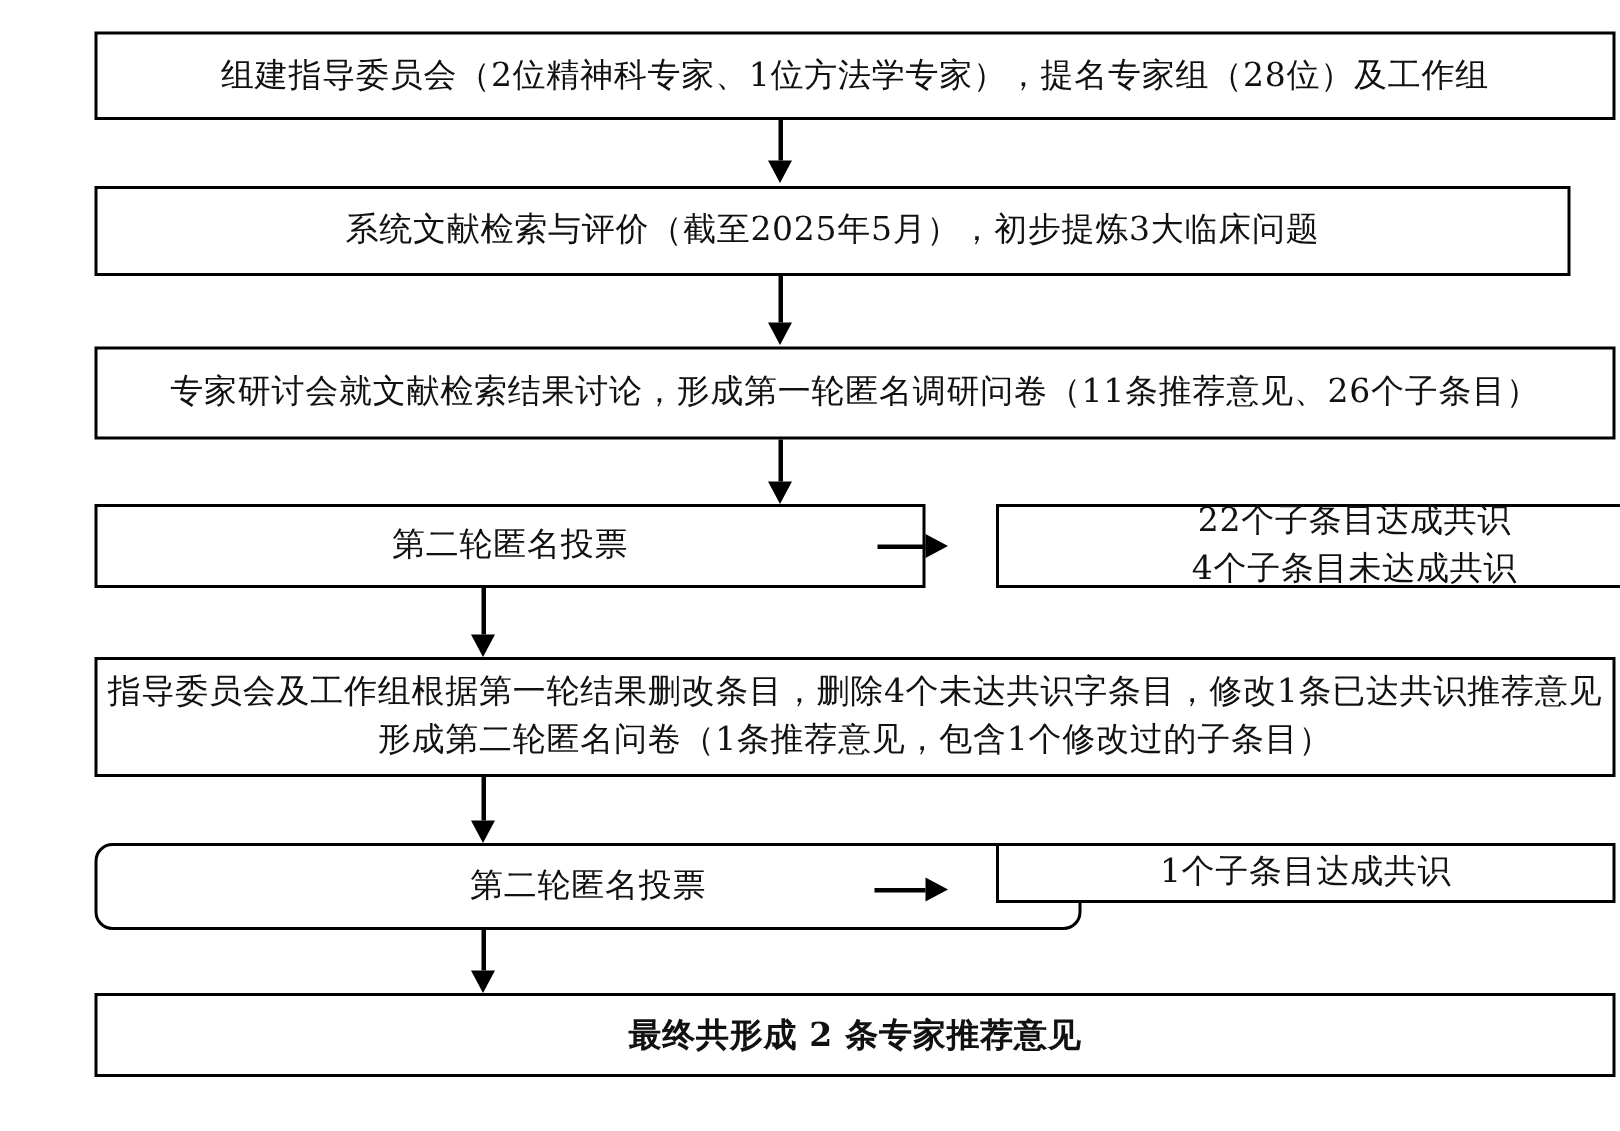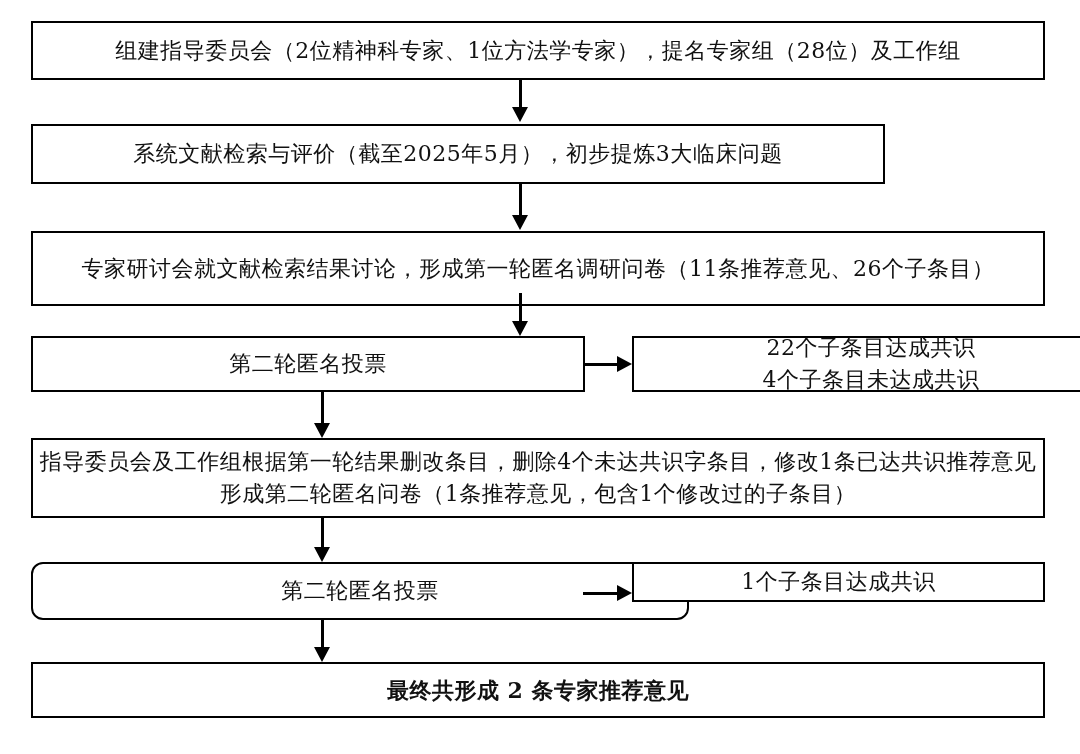--- a/index.html
+++ b/index.html
@@ -22,20 +22,21 @@
     border: 2.5px solid #000000;
     background: #ffffff;
     display: flex;
     flex-direction: column;
     align-items: center;
     justify-content: center;
     text-align: center;
     font-size: 22px;
     line-height: 32px;
     letter-spacing: 0.5px;
+    margin-left: 32px;
   }
   .box .line { display: block; white-space: nowrap; }
   .bold { font-weight: bold; }
 
   
   .varrow {
     position: absolute;
     width: 16px;
     display: flex;
     flex-direction: column;
@@ -72,30 +73,30 @@
 
   <div class="box" style="left:31px; top:21px; width:1014px; height:59px;">
     <span class="line">组建指导委员会（2位精神科专家、1位方法学专家），提名专家组（28位）及工作组</span>
   </div>
 
   <div class="varrow" style="left:512px; top:80px; height:42px;">
     <div class="shaft"></div>
     <div class="head"></div>
   </div>
 
-  <div class="box" style="left:31px; top:124px; width:854px; height:60px;">
+  <div class="box" style="left:31px; top:124px; width:984px; height:60px;">
     <span class="line">系统文献检索与评价（截至2025年5月），初步提炼3大临床问题</span>
   </div>
 
   <div class="varrow" style="left:512px; top:184px; height:46px;">
     <div class="shaft"></div>
     <div class="head"></div>
   </div>
 
-  <div class="box" style="left:31px; top:231px; width:1014px; height:75px;">
+  <div class="box" style="left:31px; top:231px; width:1014px; height:62px;">
     <span class="line">专家研讨会就文献检索结果讨论，形成第一轮匿名调研问卷（11条推荐意见、26个子条目）</span>
   </div>
 
   <div class="varrow" style="left:512px; top:293px; height:43px;">
     <div class="shaft"></div>
     <div class="head"></div>
   </div>
 
   <div class="box" style="left:31px; top:336px; width:554px; height:56px;">
     <span class="line">第二轮匿名投票</span>

